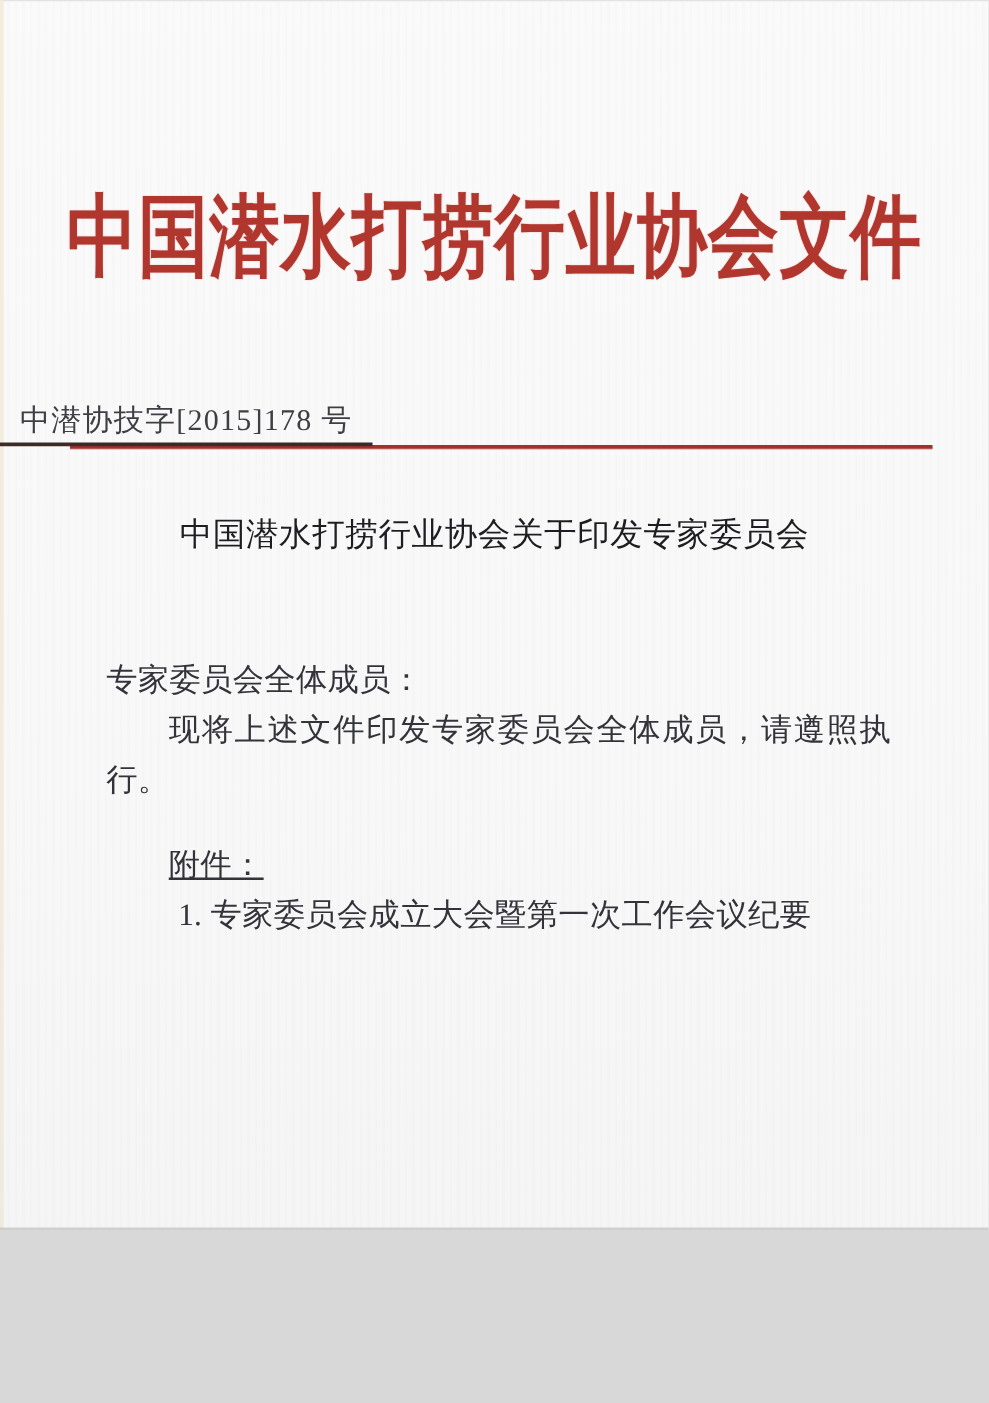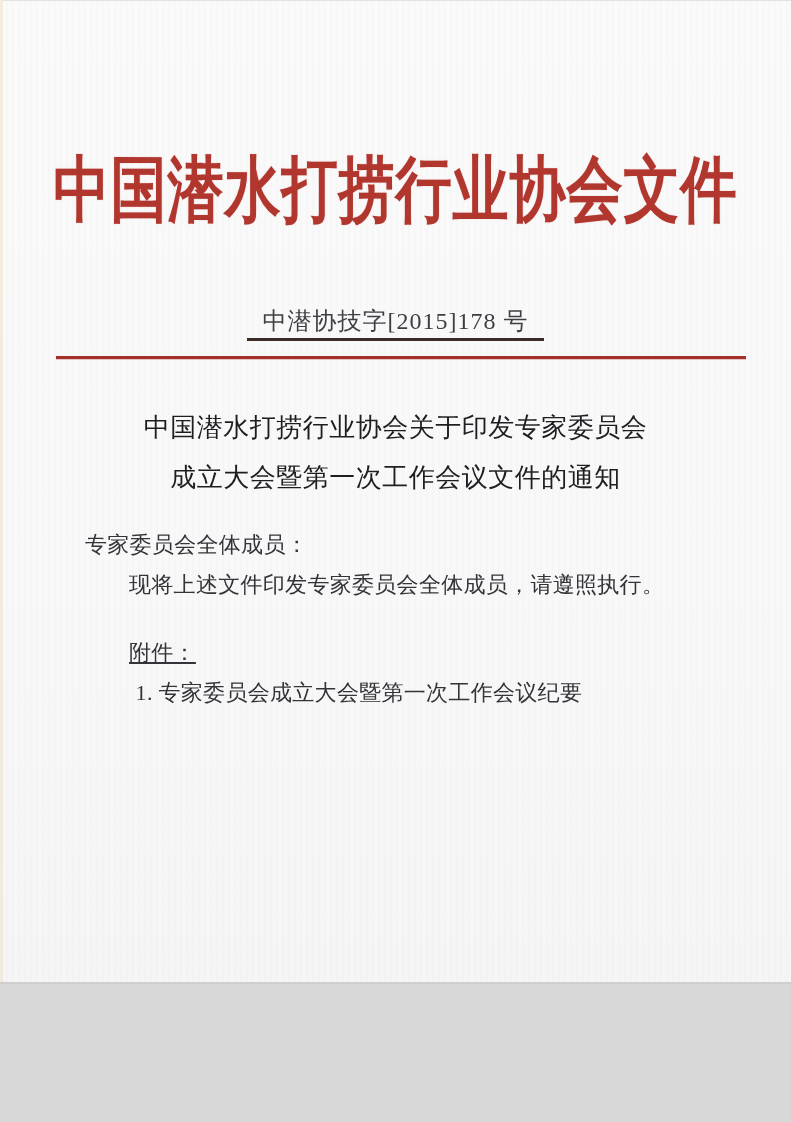--- a/index.html
+++ b/index.html
@@ -30,22 +30,22 @@
     font-size:56px;font-weight:bold;
     color:var(--red);
     letter-spacing:1px;
     transform:scaleY(1.28);
     transform-origin:top center;
     white-space:nowrap;
     text-shadow:0 0 1px rgba(176,54,46,.45);
   }
 
   .docnum-row{
-    position:absolute;top:304px;left:0;right:0;
-    text-align:center;z-index:2;
+    position:absolute;top:320px;left:0;right:0;
+    z-index:2;
   }
   .docnum{
     display:inline-block;
     font-size:24px;line-height:34px;
     color:#3e3f44;
     padding:0 16px;
     border-bottom:3px solid #3a2b27;
     letter-spacing:1px;
   }
   .red-rule{
@@ -59,21 +59,21 @@
     text-align:center;
     font-family:"Liberation Sans","DejaVu Sans",sans-serif;
     font-weight:normal;
     font-size:26px;line-height:50px;
     color:var(--title-ink);
     letter-spacing:.5px;
   }
 
   .body-text{
     position:absolute;top:525px;left:85px;width:628px;
-    font-size:22px;line-height:40px;
+    font-size:25px;line-height:40px;
     color:var(--ink);
     text-align:justify;
     letter-spacing:.3px;
   }
   .body-text p{margin:0;}
   .para{text-indent:2em;}
   .attachments{margin-top:28px;}
   .attach-label{text-indent:2em;text-decoration:underline;}
   .attach-item{text-indent:2.3em;font-family:Liberation Serif, serif;}
 </style>
@@ -87,21 +87,20 @@
 
   <div class="letterhead">中国潜水打捞行业协会文件</div>
 
   <div class="docnum-row">
     <span class="docnum">中潜协技字[2015]178 号</span>
   </div>
   <div class="red-rule"></div>
 
   <div class="doc-title">
     <div>中国潜水打捞行业协会关于印发专家委员会</div>
-    <div>成立大会暨第一次工作会议文件的通知</div>
   </div>
 
   <div class="body-text">
     <p class="salutation">专家委员会全体成员：</p>
     <p class="para">现将上述文件印发专家委员会全体成员，请遵照执行。</p>
 
     <div class="attachments">
       <p class="attach-label">附件：</p>
       <p class="attach-item">1. 专家委员会成立大会暨第一次工作会议纪要</p>
     </div>

